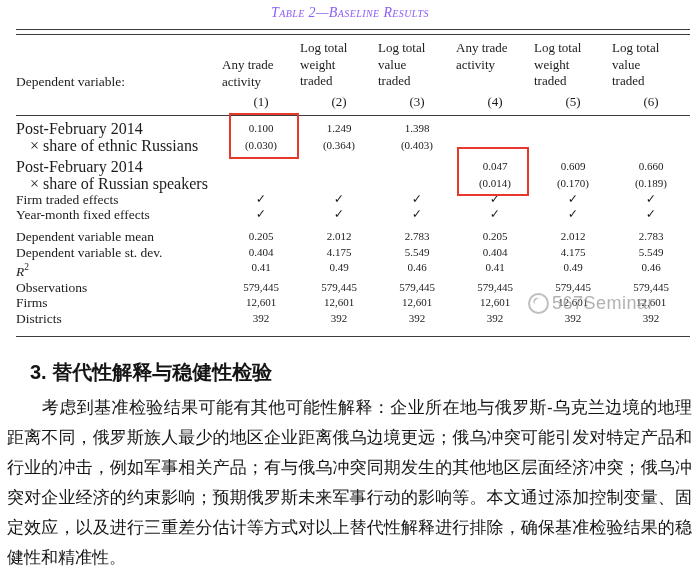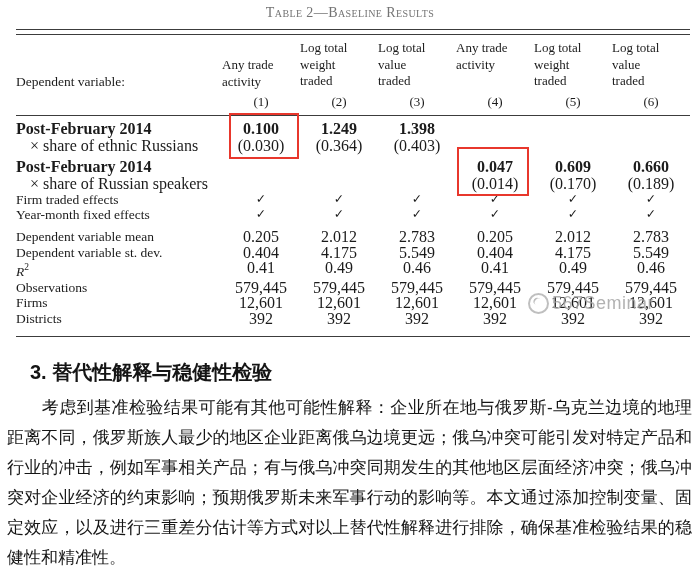--- a/index.html
+++ b/index.html
@@ -1,36 +1,36 @@
 <!DOCTYPE html>
 <html style="--highlight: #e8372c; --wm: #a5a5a5;"><head>
 <meta charset="utf-8">
 <style>
   html,body{margin:0;padding:0;background:#ffffff;}
   body{width:700px;height:568px;overflow:hidden;position:relative;
        font-family:"Liberation Serif","DejaVu Serif",serif;color:#1b1b1b;}
 
   
   .ttitle{margin-top:5px;text-align:center;font-variant:small-caps;
-          font-size:14px;letter-spacing:.4px;color:#737373;}
+          font-size:14px;letter-spacing:.4px;color:#8b5cf6;font-style:italic;}
   .tbl{margin:8px 10px 0 16px;width:674px;}
   .rule-double{height:4px;border-top:1.5px solid #3c3c3c;border-bottom:1.5px solid #3c3c3c;}
   .rule-single{border-top:1.5px solid #3c3c3c;height:0;}
 
   .grid{display:grid;grid-template-columns:206px repeat(6,1fr);}
   .hgrid{padding-top:5px;min-height:52px;align-items:start;}
   .dep-label{align-self:end;font-size:13.5px;padding-bottom:2px;}
   .hcell{text-align:left;font-size:13px;line-height:16.5px;}
   .hcell span{display:block;}
   .hcell.push{padding-top:17px;}
   .ngrid div{text-align:center;font-size:13px;padding:2px 0 5px 0;}
 
-  .cellc{text-align:center;font-size:16px;}
+  .cellc{text-align:center;font-size:11px;}
   .coef{padding-top:4px;}
-  .coef .l1,.coef .est{display:block;line-height:17px;font-weight:bold;}
+  .coef .l1,.coef .est{display:block;line-height:17px;}
   .coef .l2,.coef .se{display:block;line-height:17px;}
   .coef .l2{padding-left:14px;}
   .coef2 .est,.coef2 .se{line-height:17px;}
   .ferow{line-height:15px;font-size:13.5px;}
   .ferow:first-of-type{padding-top:7px;}
   .check{font-size:12.5px;}
   .stats{padding-top:7px;}
   .strow{line-height:15.7px;font-size:13.5px;}
   .strow sup{font-size:9.5px;}
   .rule-bottom{margin-top:9px;}

